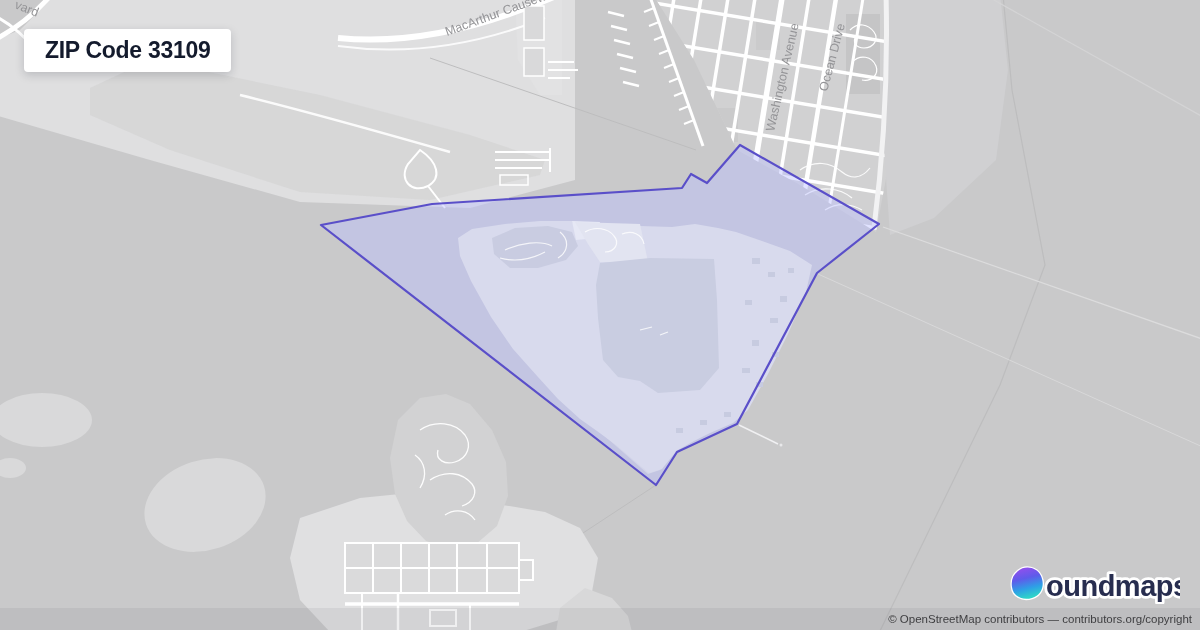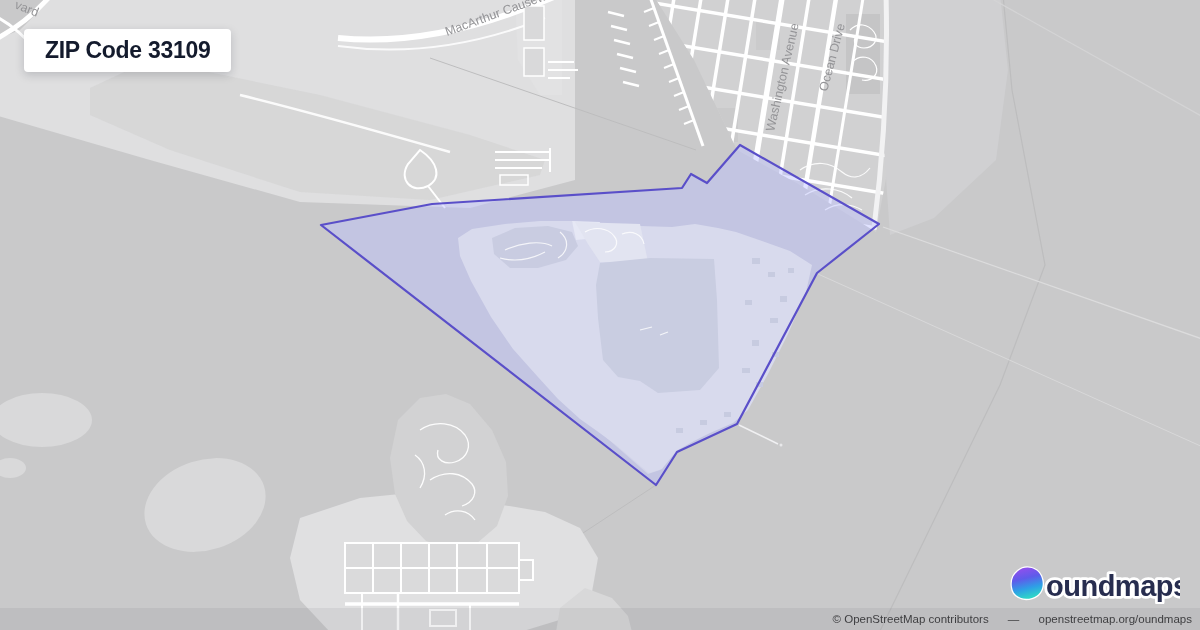--- a/index.html
+++ b/index.html
@@ -10,21 +10,21 @@
     position:absolute;left:24px;top:29px;background:#ffffff;border-radius:4px;
     padding:8px 21px;box-shadow:0 3px 10px rgba(15,20,40,.18);
     font-size:23px;font-weight:bold;color:#141b2d;letter-spacing:-.3px;white-space:nowrap;
   }
   .brand-logo{position:absolute;right:20px;bottom:26px;}
   .attribution-bar{
     position:absolute;left:0;right:0;bottom:0;height:22px;line-height:22px;
     background:rgba(100,100,105,0.10);text-align:right;padding-right:8px;
     font-size:11.5px;color:#3e3e40;white-space:nowrap;
   }
-  .attribution-bar span{display:inline;margin-left:16px;}
+  .attribution-bar span{display:inline;}
   .osm-link{color:#3e3e40;text-decoration:none;}
 </style>
 </head>
 <body>
 
 <div class="map">
 
   <svg class="map-svg" width="1200" height="630" viewBox="0 0 1200 630">
     <defs>
       <clipPath id="gridClip">
@@ -224,16 +224,16 @@
         <stop offset="1" stop-color="#2ed3c9"></stop>
       </linearGradient>
     </defs>
     <path d="M10,7 C17,1 29,3 33,12 C37,21 34,31 24,34 C14,37 5,32 4,23 C3,16 5,11 10,7 Z" fill="url(#bmGrad)" stroke="#ffffff" stroke-width="2.5" paint-order="stroke"></path>
     <text x="38" y="32" font-family="Liberation Sans, DejaVu Sans, sans-serif" font-weight="bold" font-size="29" letter-spacing="-0.5" fill="#272d4f" stroke="#ffffff" stroke-width="5.5" paint-order="stroke" stroke-linejoin="round">oundmaps</text>
   </svg>
 
   <div class="attribution-bar">
     <span>© OpenStreetMap contributors</span>
     <span>—</span>
-    <span class="osm-link">openstreetmap.org/oundmaps</span>
+    <span class="osm-link">contributors.org/copyright</span>
   </div>
 
 </div>
 
 </body></html>

